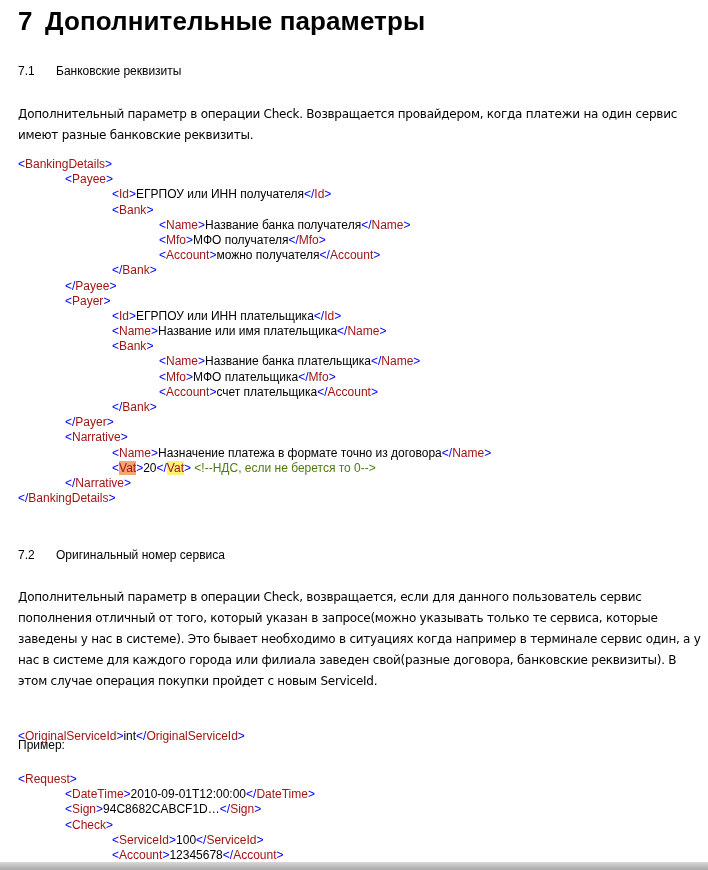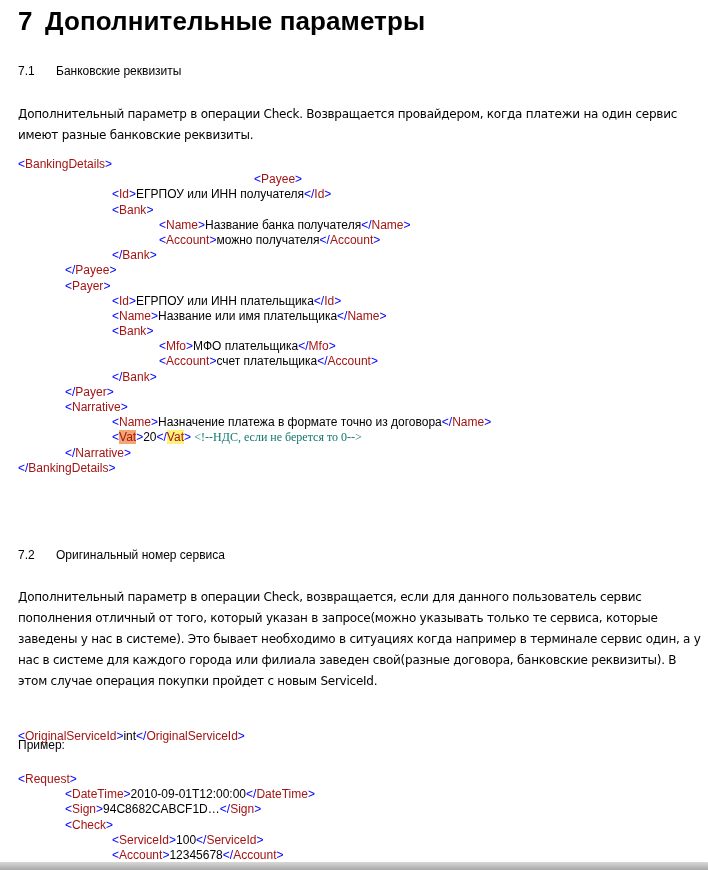--- a/index.html
+++ b/index.html
@@ -23,21 +23,21 @@
   }
   .para.simple { font-family: Liberation Sans, sans-serif; font-size: 12px; letter-spacing: 0; }
   .code {
     position: absolute; left: 18px; font-size: 12px; line-height: 15.2px;
     font-family: "Liberation Sans", sans-serif;
   }
   .code .line { white-space: pre; height: 15.2px; }
   .b { color: #0000ff; }
   .r { color: #a31515; }
   .t { color: #000; }
-  .c { color: #0f766e; font-family: Liberation Serif, serif; }
+  .c { color: #4d7c0f; }
   .hl-orange { background: #f4a672; }
   .hl-yellow { background: #fff27a; }
   .bottom-bar {
     position: absolute; left: 0; top: 862px; width: 708px; height: 8px;
     background: linear-gradient(#d8d8d8, #a9a9a9);
   }
 </style>
 </head>
 <body>
 
@@ -47,31 +47,33 @@
   </div>
 
   <div class="h2" style="top:64px;">
     <span class="num">7.1</span><span>Банковские реквизиты</span>
   </div>
 
   <div class="para" style="top:104px; width:690px;">Дополнительный параметр в операции Check. Возвращается провайдером, когда платежи на один сервис имеют разные банковские реквизиты.</div>
 
   <div class="code" id="code1" style="top:157px;">
       <div class="line" style="padding-left: 0px;"><span class="b">&lt;</span><span class="r">BankingDetails</span><span class="b">&gt;</span></div>
-      <div class="line" style="padding-left: 47px; text-align: center;"><span class="b">&lt;</span><span class="r">Payee</span><span class="b">&gt;</span></div>
+      <div class="line" style="padding-left: 47px;"><span class="b">&lt;</span><span class="r">Payee</span><span class="b">&gt;</span></div>
       <div class="line" style="padding-left: 94px;"><span class="b">&lt;</span><span class="r">Id</span><span class="b">&gt;</span><span class="t">ЕГРПОУ или ИНН получателя</span><span class="b">&lt;/</span><span class="r">Id</span><span class="b">&gt;</span></div>
       <div class="line" style="padding-left: 94px;"><span class="b">&lt;</span><span class="r">Bank</span><span class="b">&gt;</span></div>
       <div class="line" style="padding-left: 141px;"><span class="b">&lt;</span><span class="r">Name</span><span class="b">&gt;</span><span class="t">Название банка получателя</span><span class="b">&lt;/</span><span class="r">Name</span><span class="b">&gt;</span></div>
+      <div class="line" style="padding-left: 141px;"><span class="b">&lt;</span><span class="r">Mfo</span><span class="b">&gt;</span><span class="t">МФО получателя</span><span class="b">&lt;/</span><span class="r">Mfo</span><span class="b">&gt;</span></div>
       <div class="line" style="padding-left: 141px;"><span class="b">&lt;</span><span class="r">Account</span><span class="b">&gt;</span><span class="t">можно получателя</span><span class="b">&lt;/</span><span class="r">Account</span><span class="b">&gt;</span></div>
       <div class="line" style="padding-left: 94px;"><span class="b">&lt;/</span><span class="r">Bank</span><span class="b">&gt;</span></div>
       <div class="line" style="padding-left: 47px;"><span class="b">&lt;/</span><span class="r">Payee</span><span class="b">&gt;</span></div>
       <div class="line" style="padding-left: 47px;"><span class="b">&lt;</span><span class="r">Payer</span><span class="b">&gt;</span></div>
       <div class="line" style="padding-left: 94px;"><span class="b">&lt;</span><span class="r">Id</span><span class="b">&gt;</span><span class="t">ЕГРПОУ или ИНН плательщика</span><span class="b">&lt;/</span><span class="r">Id</span><span class="b">&gt;</span></div>
       <div class="line" style="padding-left: 94px;"><span class="b">&lt;</span><span class="r">Name</span><span class="b">&gt;</span><span class="t">Название или имя плательщика</span><span class="b">&lt;/</span><span class="r">Name</span><span class="b">&gt;</span></div>
       <div class="line" style="padding-left: 94px;"><span class="b">&lt;</span><span class="r">Bank</span><span class="b">&gt;</span></div>
+      <div class="line" style="padding-left: 141px;"><span class="b">&lt;</span><span class="r">Name</span><span class="b">&gt;</span><span class="t">Название банка плательщика</span><span class="b">&lt;/</span><span class="r">Name</span><span class="b">&gt;</span></div>
       <div class="line" style="padding-left: 141px;"><span class="b">&lt;</span><span class="r">Mfo</span><span class="b">&gt;</span><span class="t">МФО плательщика</span><span class="b">&lt;/</span><span class="r">Mfo</span><span class="b">&gt;</span></div>
       <div class="line" style="padding-left: 141px;"><span class="b">&lt;</span><span class="r">Account</span><span class="b">&gt;</span><span class="t">счет плательщика</span><span class="b">&lt;/</span><span class="r">Account</span><span class="b">&gt;</span></div>
       <div class="line" style="padding-left: 94px;"><span class="b">&lt;/</span><span class="r">Bank</span><span class="b">&gt;</span></div>
       <div class="line" style="padding-left: 47px;"><span class="b">&lt;/</span><span class="r">Payer</span><span class="b">&gt;</span></div>
       <div class="line" style="padding-left: 47px;"><span class="b">&lt;</span><span class="r">Narrative</span><span class="b">&gt;</span></div>
       <div class="line" style="padding-left: 94px;"><span class="b">&lt;</span><span class="r">Name</span><span class="b">&gt;</span><span class="t">Назначение платежа в формате точно из договора</span><span class="b">&lt;/</span><span class="r">Name</span><span class="b">&gt;</span></div>
       <div class="line" style="padding-left: 94px;"><span class="b">&lt;</span><span class="r hl-orange">Vat</span><span class="b">&gt;</span><span class="t">20</span><span class="b">&lt;/</span><span class="r hl-yellow">Vat</span><span class="b">&gt;</span> <span class="c">&lt;!--НДС, если не берется то 0--&gt;</span></div>
       <div class="line" style="padding-left: 47px;"><span class="b">&lt;/</span><span class="r">Narrative</span><span class="b">&gt;</span></div>
       <div class="line" style="padding-left: 0px;"><span class="b">&lt;/</span><span class="r">BankingDetails</span><span class="b">&gt;</span></div>
     </div>

